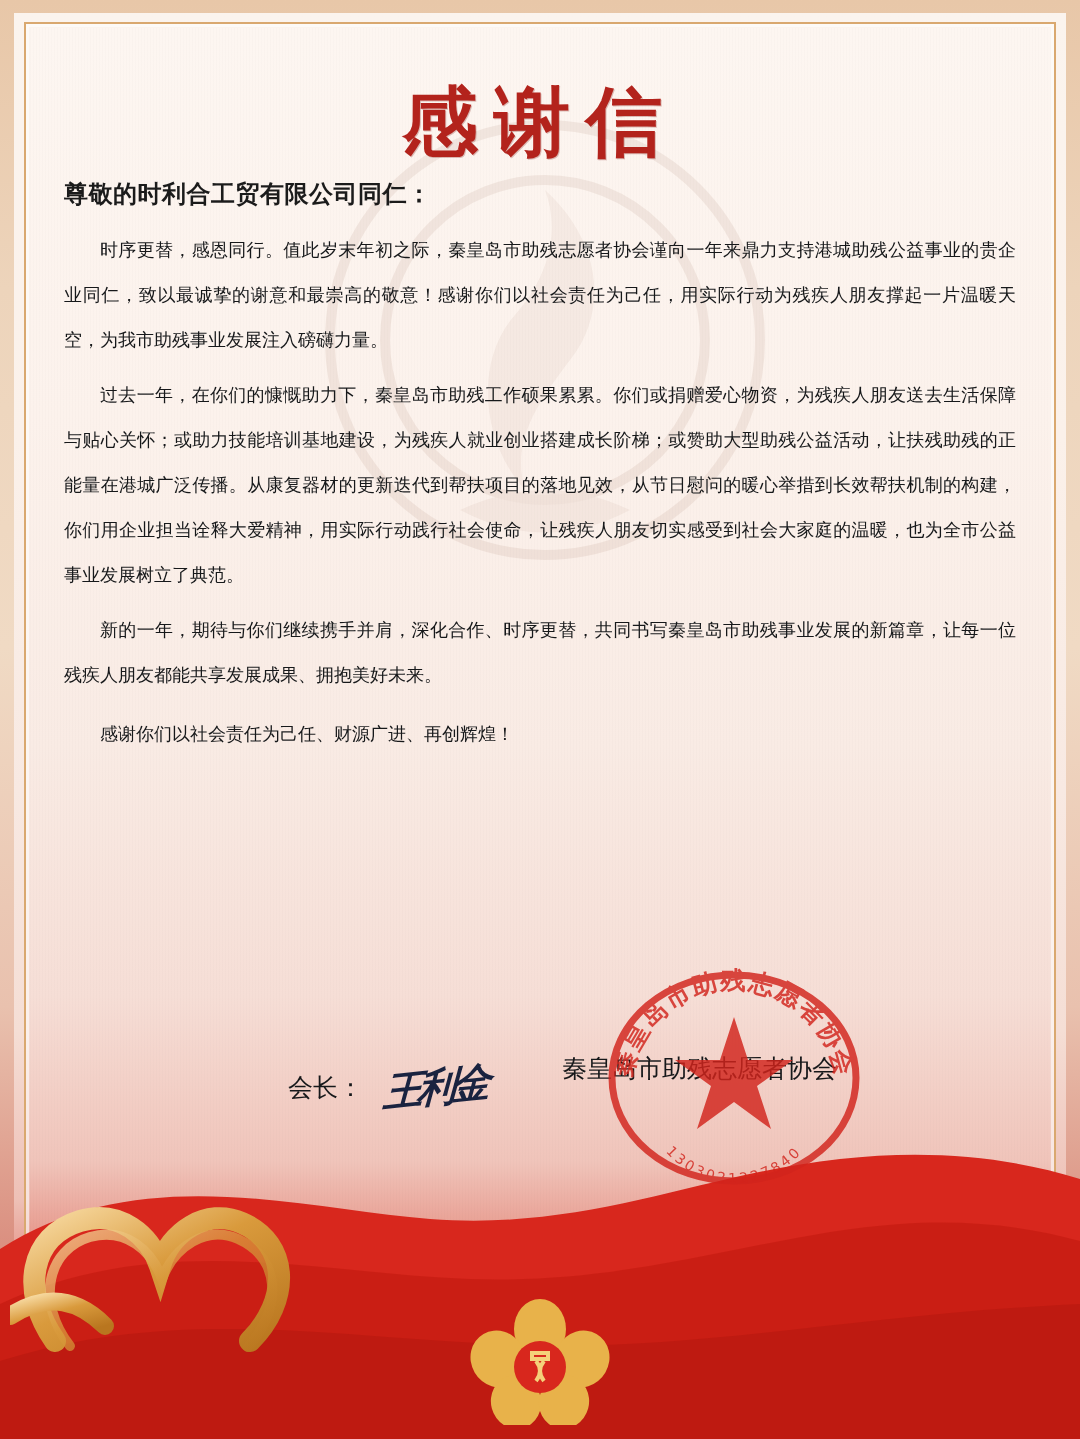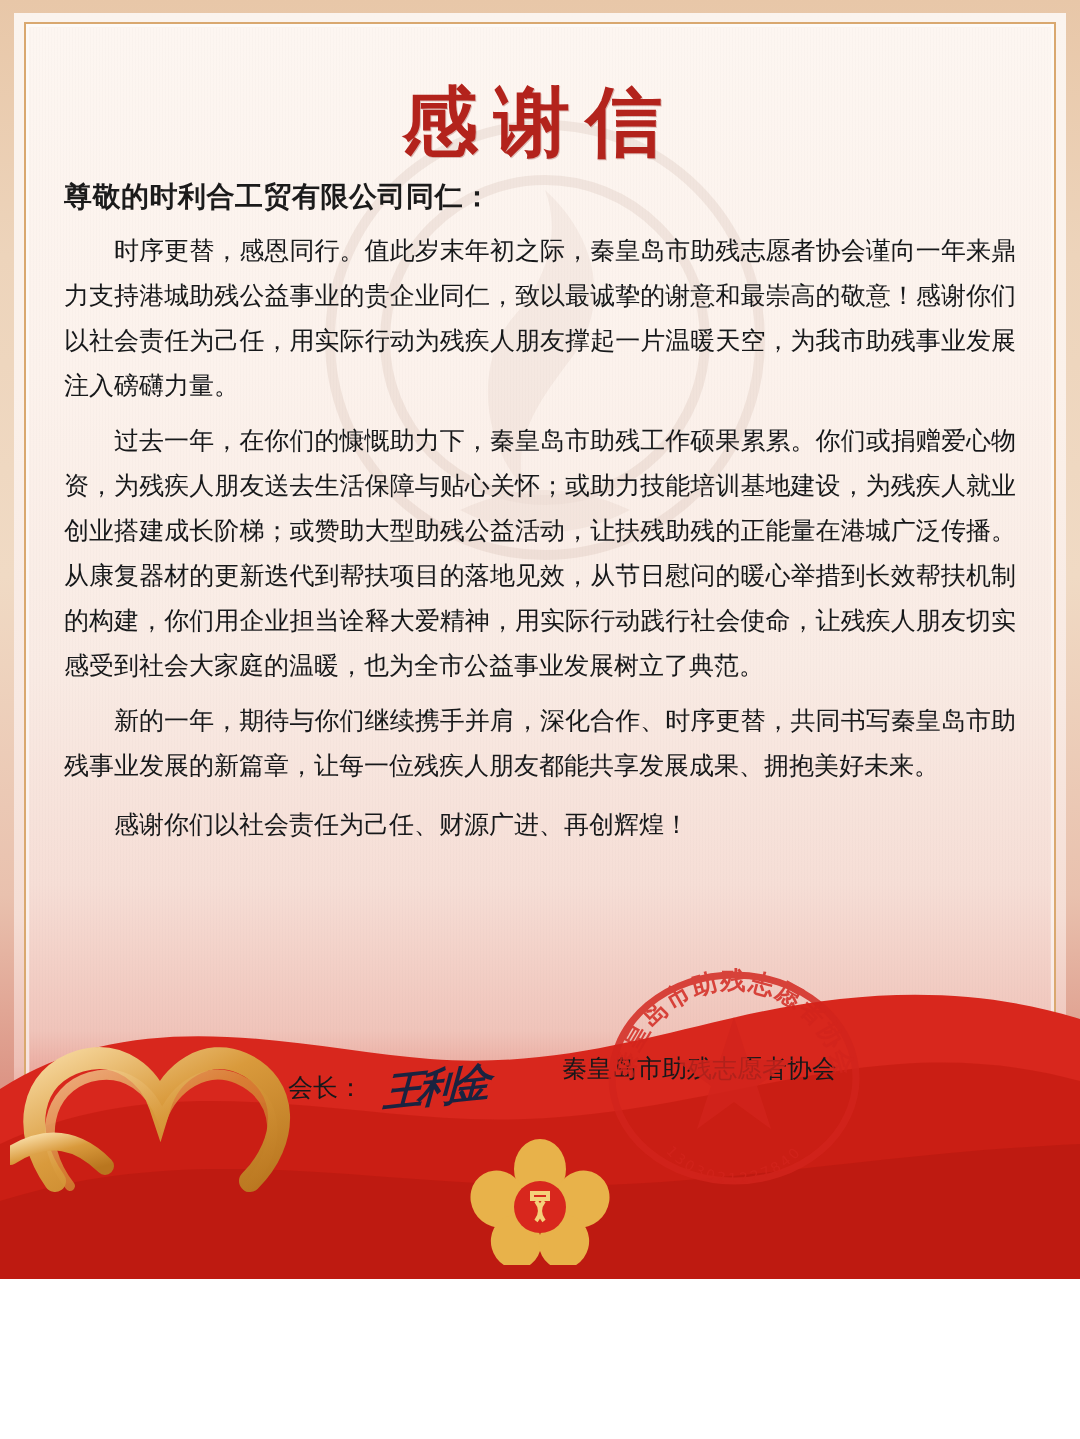--- a/index.html
+++ b/index.html
@@ -7,21 +7,21 @@
     padding: 0;
     background: #ffffff;
   }
   body {
     font-family: "Liberation Serif", "DejaVu Serif", serif;
   }
 
   .page {
     position: relative;
     width: 1080px;
-    height: 1279px;
+    height: 1439px;
     overflow: hidden;
     background:
       linear-gradient(180deg, #f7ece4 0%, #f6e9e2 35%, #f4dfd8 62%, #f0cfc6 78%, #e9b0a6 88%, #d9675c 95%, #cf2d22 100%);
   }
 
   
   .frame-outer {
     position: absolute;
     left: 0; top: 0; right: 0; bottom: 0;
     background:
@@ -84,32 +84,32 @@
     font-weight: bold;
     letter-spacing: 16px;
     color: #b3231c;
     text-shadow: 1px 1px 0 rgba(120,10,5,0.25);
   }
 
   .salutation {
     position: absolute;
     top: 178px;
     left: 64px;
-    font-size: 28px;
+    font-size: 24px;
     font-weight: bold;
     color: #1b1b1b;
     letter-spacing: 0.5px;
   }
 
   .body-text {
     position: absolute;
     top: 228px;
     left: 64px;
     width: 952px;
-    font-size: 25px;
+    font-size: 18px;
     line-height: 45px;
     color: #16181a;
     text-align: justify;
     text-justify: inter-ideograph;
   }
   .body-text p {
     margin: 0 0 10px 0;
     text-indent: 2em;
   }
   .body-text p.closing {

